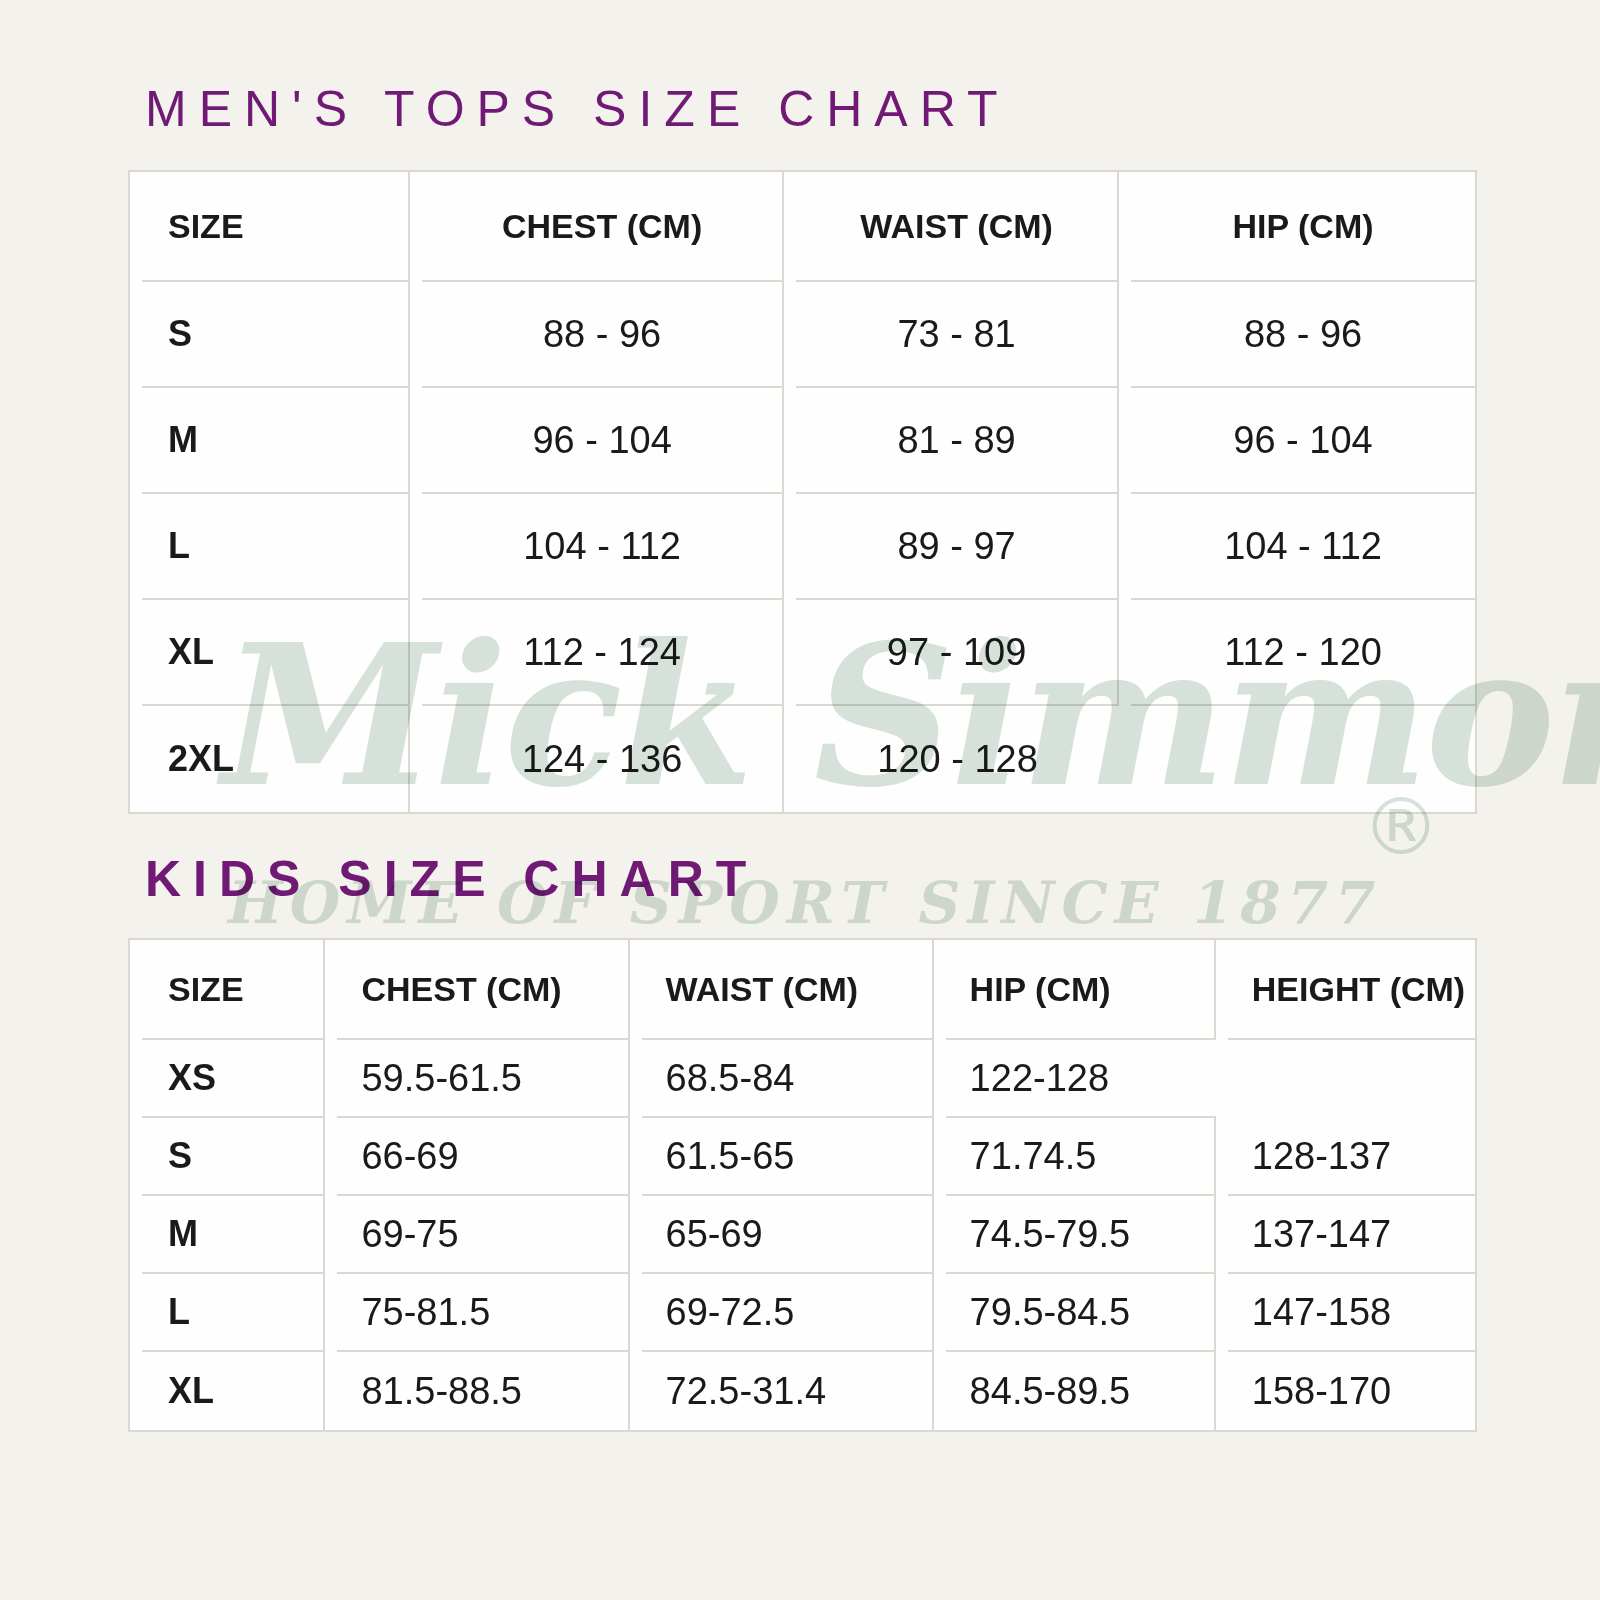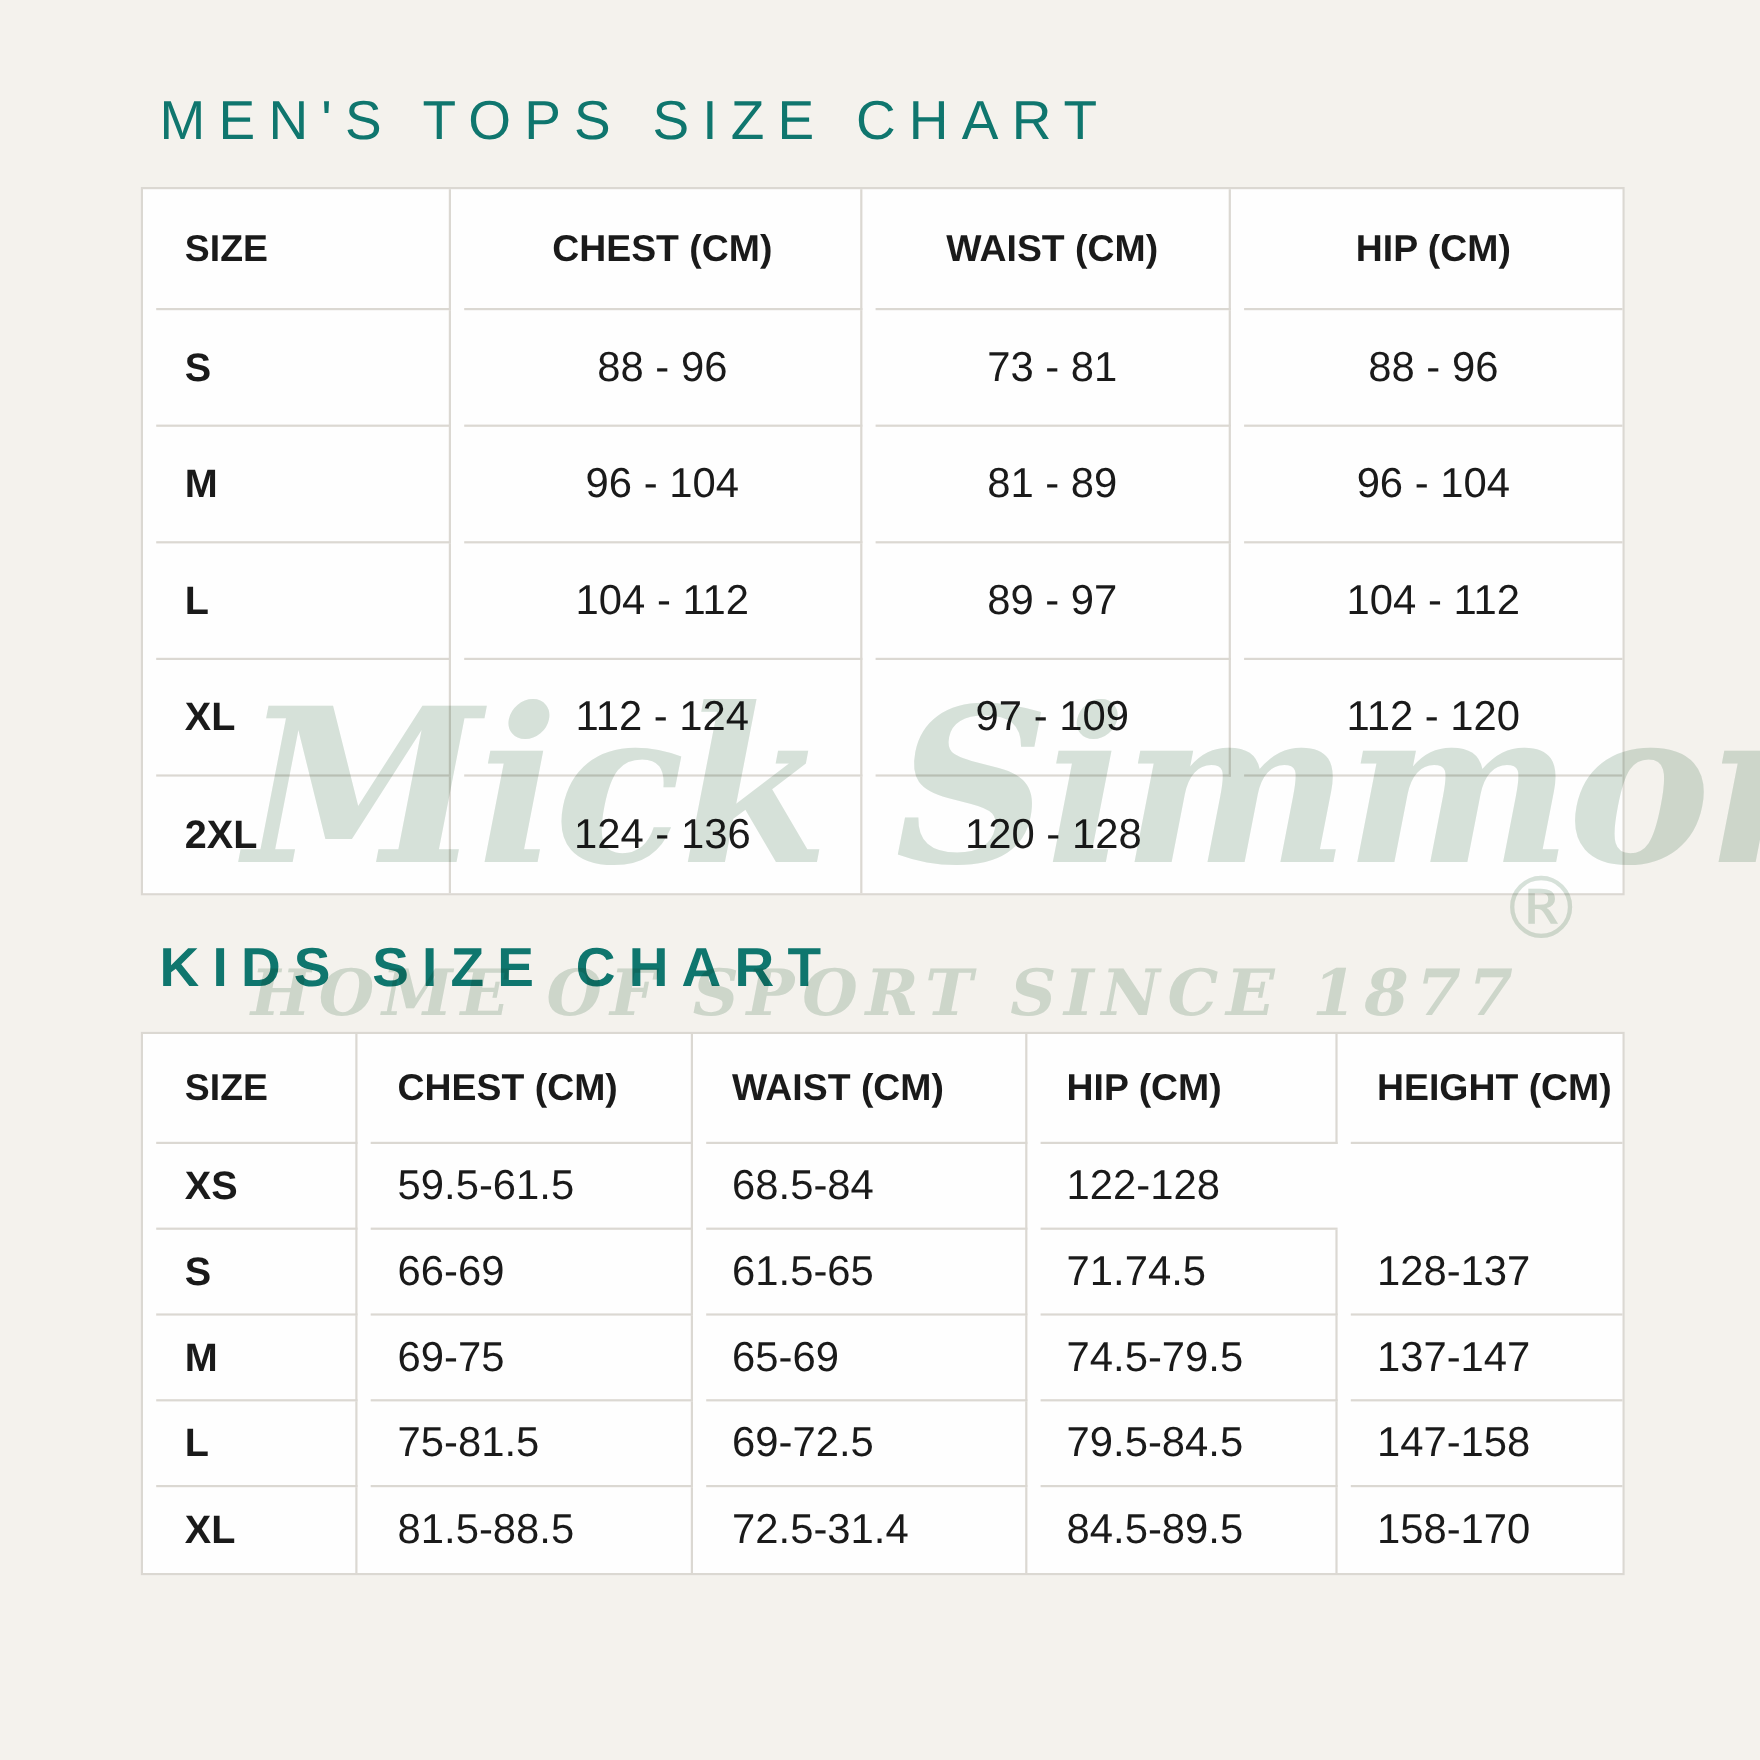--- a/index.html
+++ b/index.html
@@ -19,21 +19,21 @@
   .canvas{
     position:relative;
     width:1600px;height:1600px;
     overflow:hidden;
   }
   .chart-title{
     position:absolute;
     font-size:50px;
     font-weight:400;
     letter-spacing:12px;
-    color:#0f766e;
+    color:#701a75;
     white-space:nowrap;
     z-index:1;
   }
   #mens-title{left:145px;top:80px;}
   #kids-title{left:145px;top:850px;font-weight:bold;}
 
   .size-table{
     position:absolute;
     left:128px;
     width:1349px;

